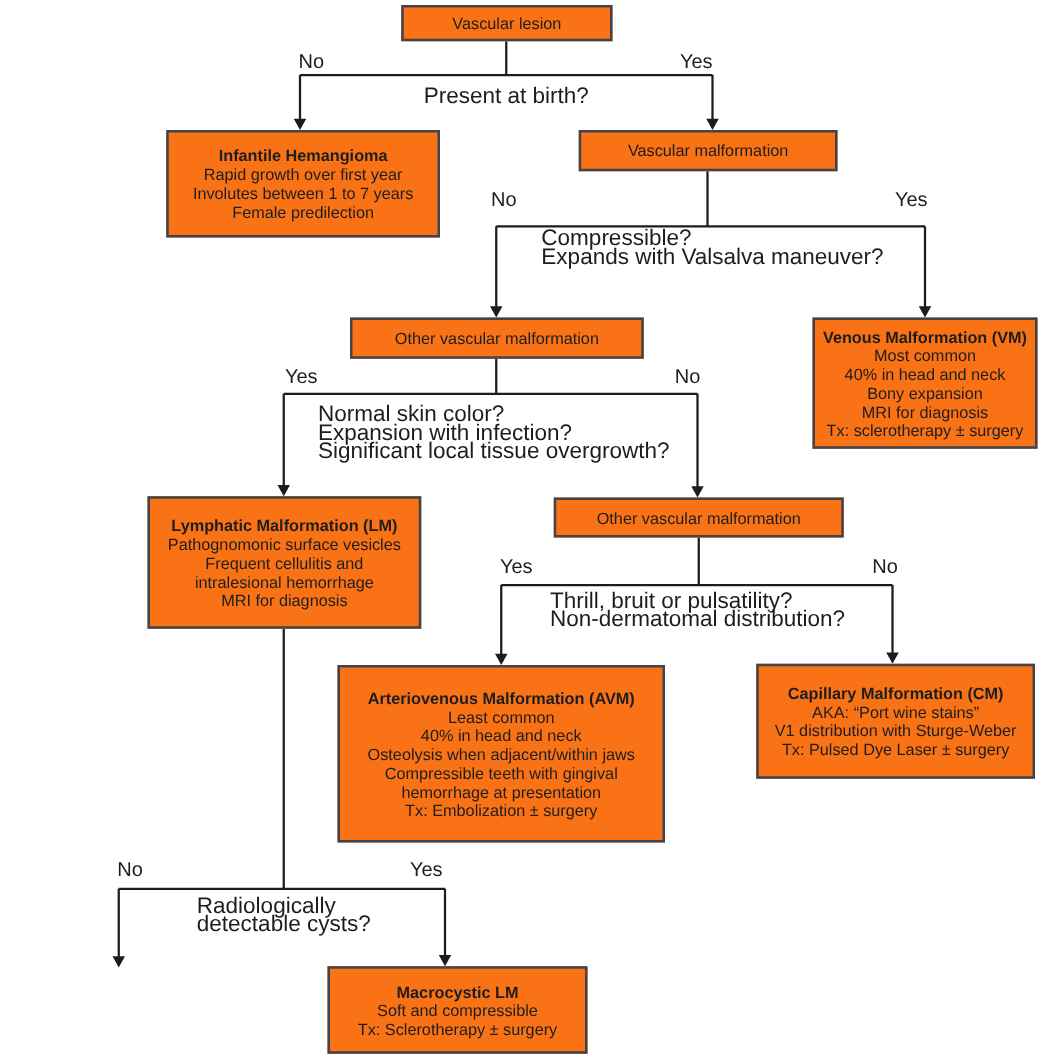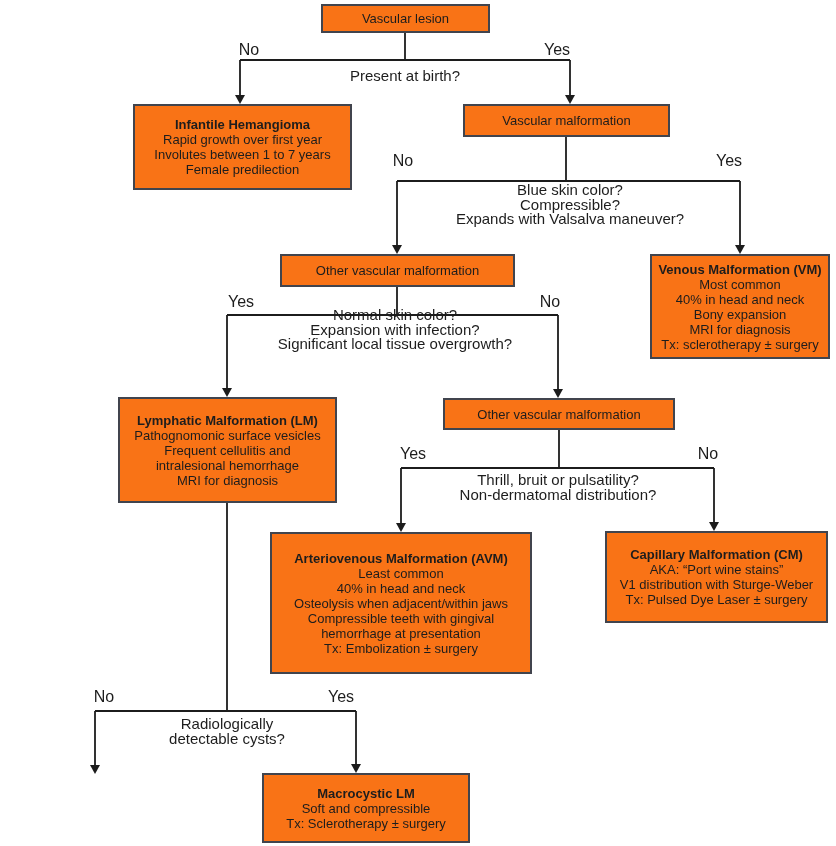--- a/index.html
+++ b/index.html
@@ -18,21 +18,21 @@
     text-align:center;font-size:13px;line-height:15px;
   }
   .box .bt{font-weight:bold;}
   .box .lbl{font-weight:normal;}
   .edge-label{
     position:absolute;z-index:2;transform:translateX(-50%);
     font-size:16px;line-height:14px;white-space:nowrap;
   }
   .question{
     position:absolute;z-index:2;transform:translateX(-50%);
-    text-align:center;font-size:15px;line-height:14.5px;white-space:nowrap;
+    font-size:18px;line-height:14.5px;white-space:nowrap;
   }
   .question span{display:block;}
 </style>
 </head>
 <body>
 
 <div class="diagram">
 
   <svg class="edges" width="836" height="846" viewBox="0 0 836 846">
     <g>
@@ -149,25 +149,24 @@
   <div class="edge-label" style="left:550px;top:295px">No</div>
   <div class="edge-label" style="left:413px;top:447px">Yes</div>
   <div class="edge-label" style="left:708px;top:447px">No</div>
   <div class="edge-label" style="left:104px;top:690px">No</div>
   <div class="edge-label" style="left:341px;top:690px">Yes</div>
 
   <div class="question" style="left:405px;top:69px">
     <span>Present at birth?</span>
   </div>
   <div class="question" style="left:570px;top:183px">
-    <span>Blue skin color?</span>
     <span>Compressible?</span>
     <span>Expands with Valsalva maneuver?</span>
   </div>
-  <div class="question" style="left:395px;top:308px">
+  <div class="question" style="left:395px;top:324px">
     <span>Normal skin color?</span>
     <span>Expansion with infection?</span>
     <span>Significant local tissue overgrowth?</span>
   </div>
   <div class="question" style="left:558px;top:473px">
     <span>Thrill, bruit or pulsatility?</span>
     <span>Non-dermatomal distribution?</span>
   </div>
   <div class="question" style="left:227px;top:717px">
     <span>Radiologically</span>

